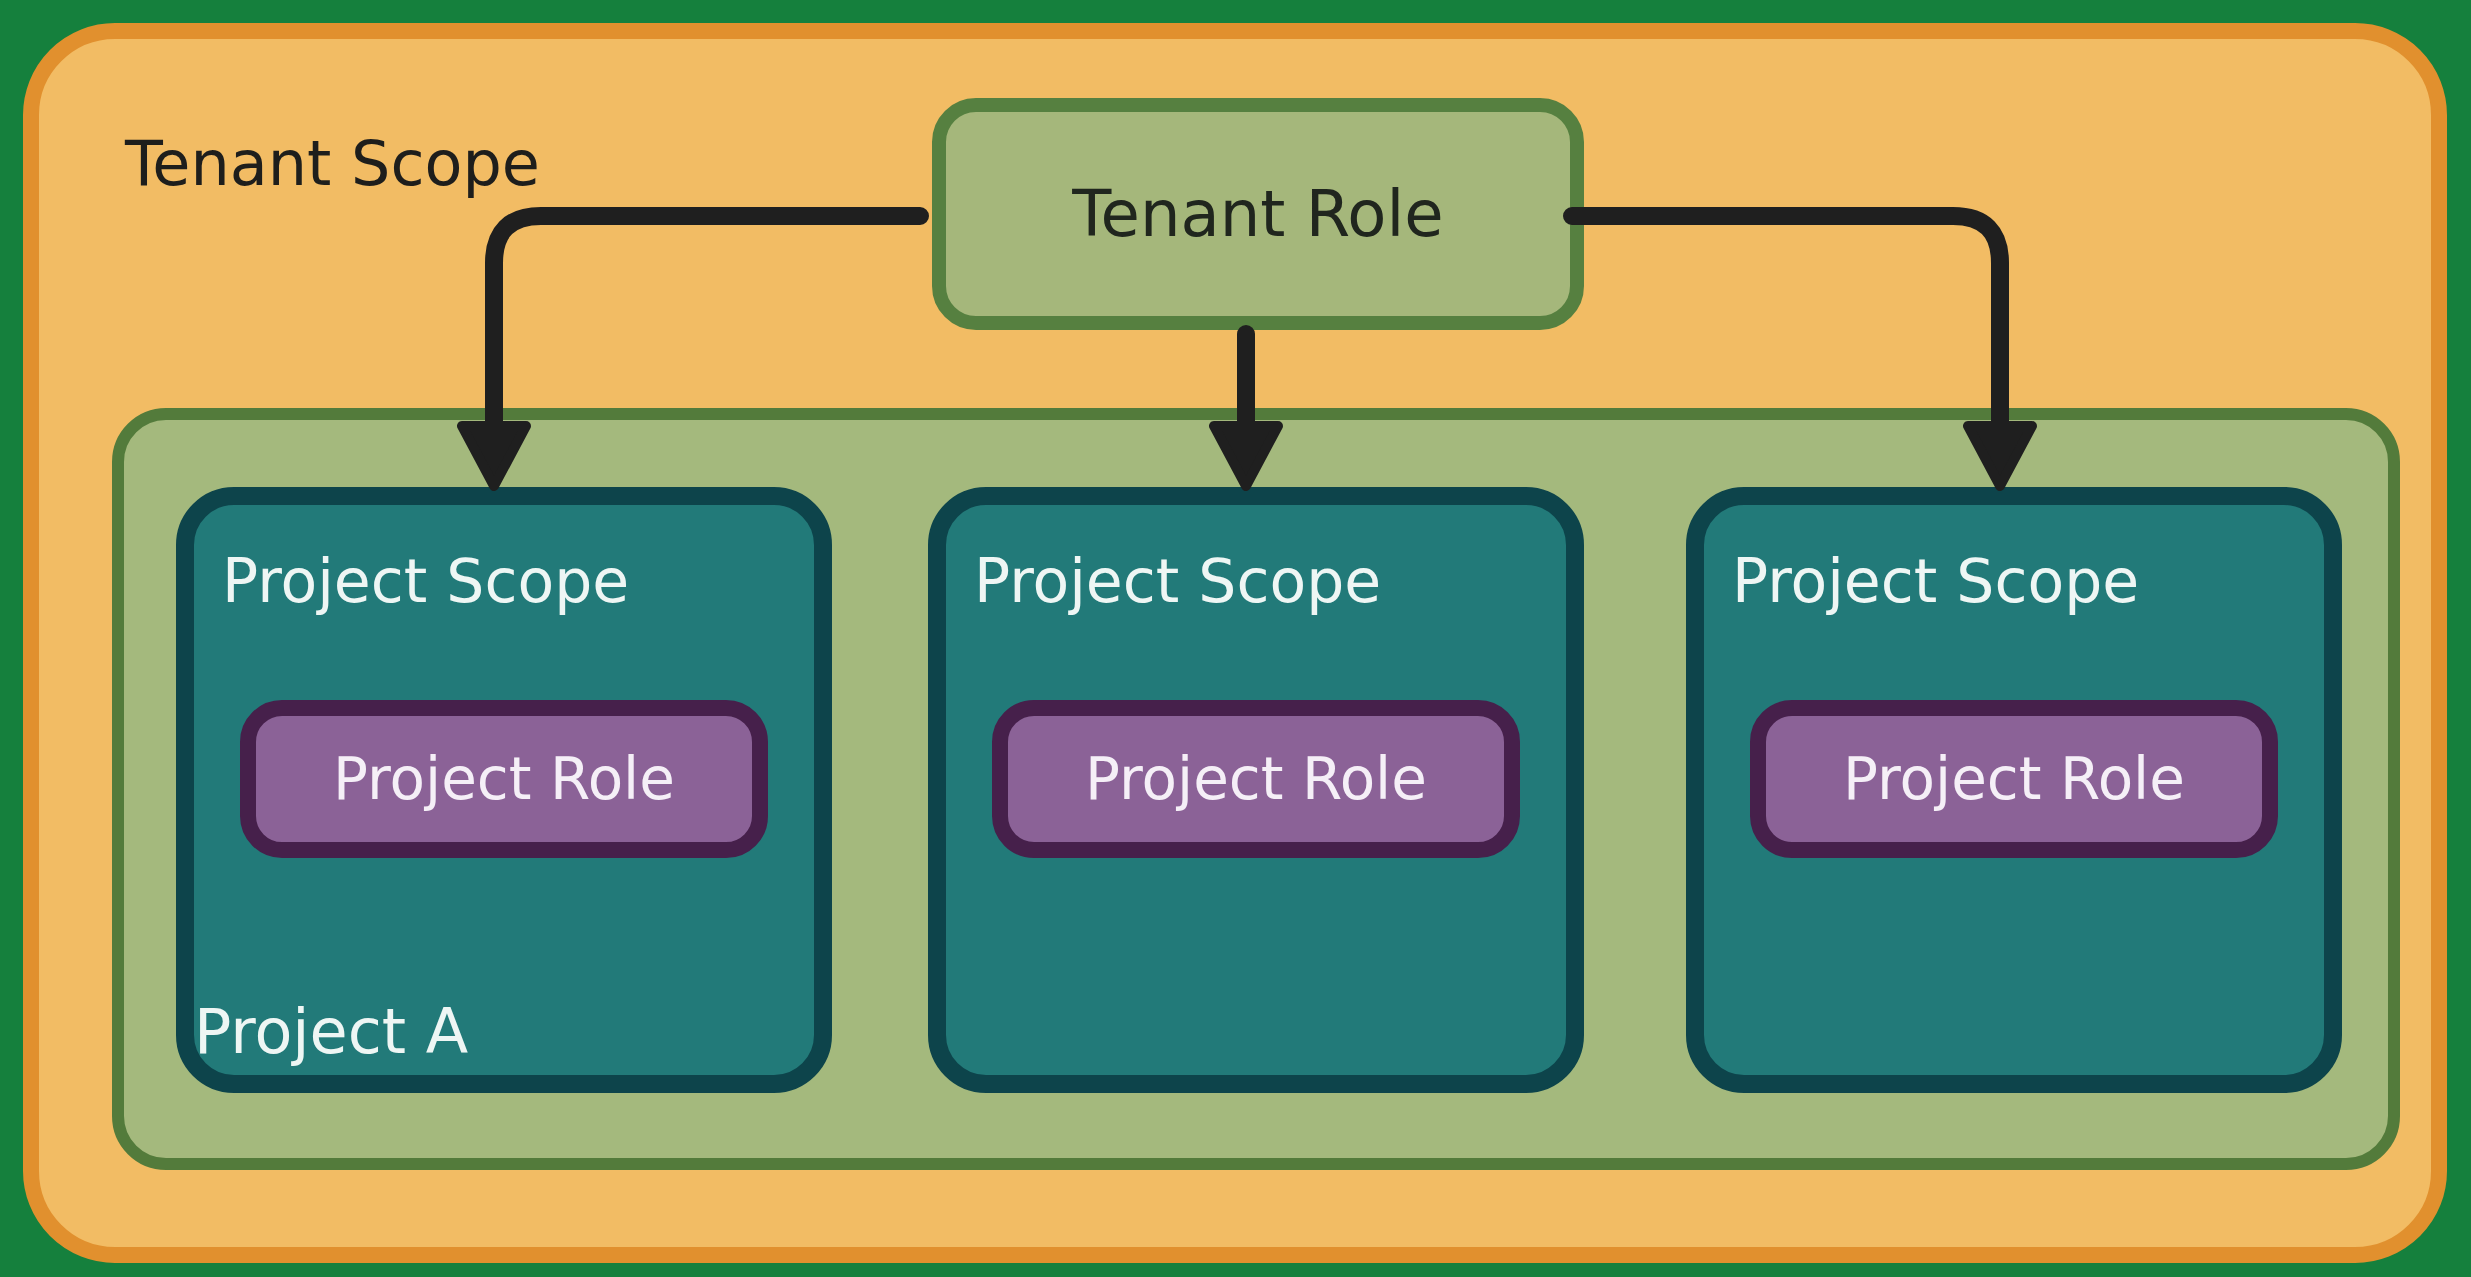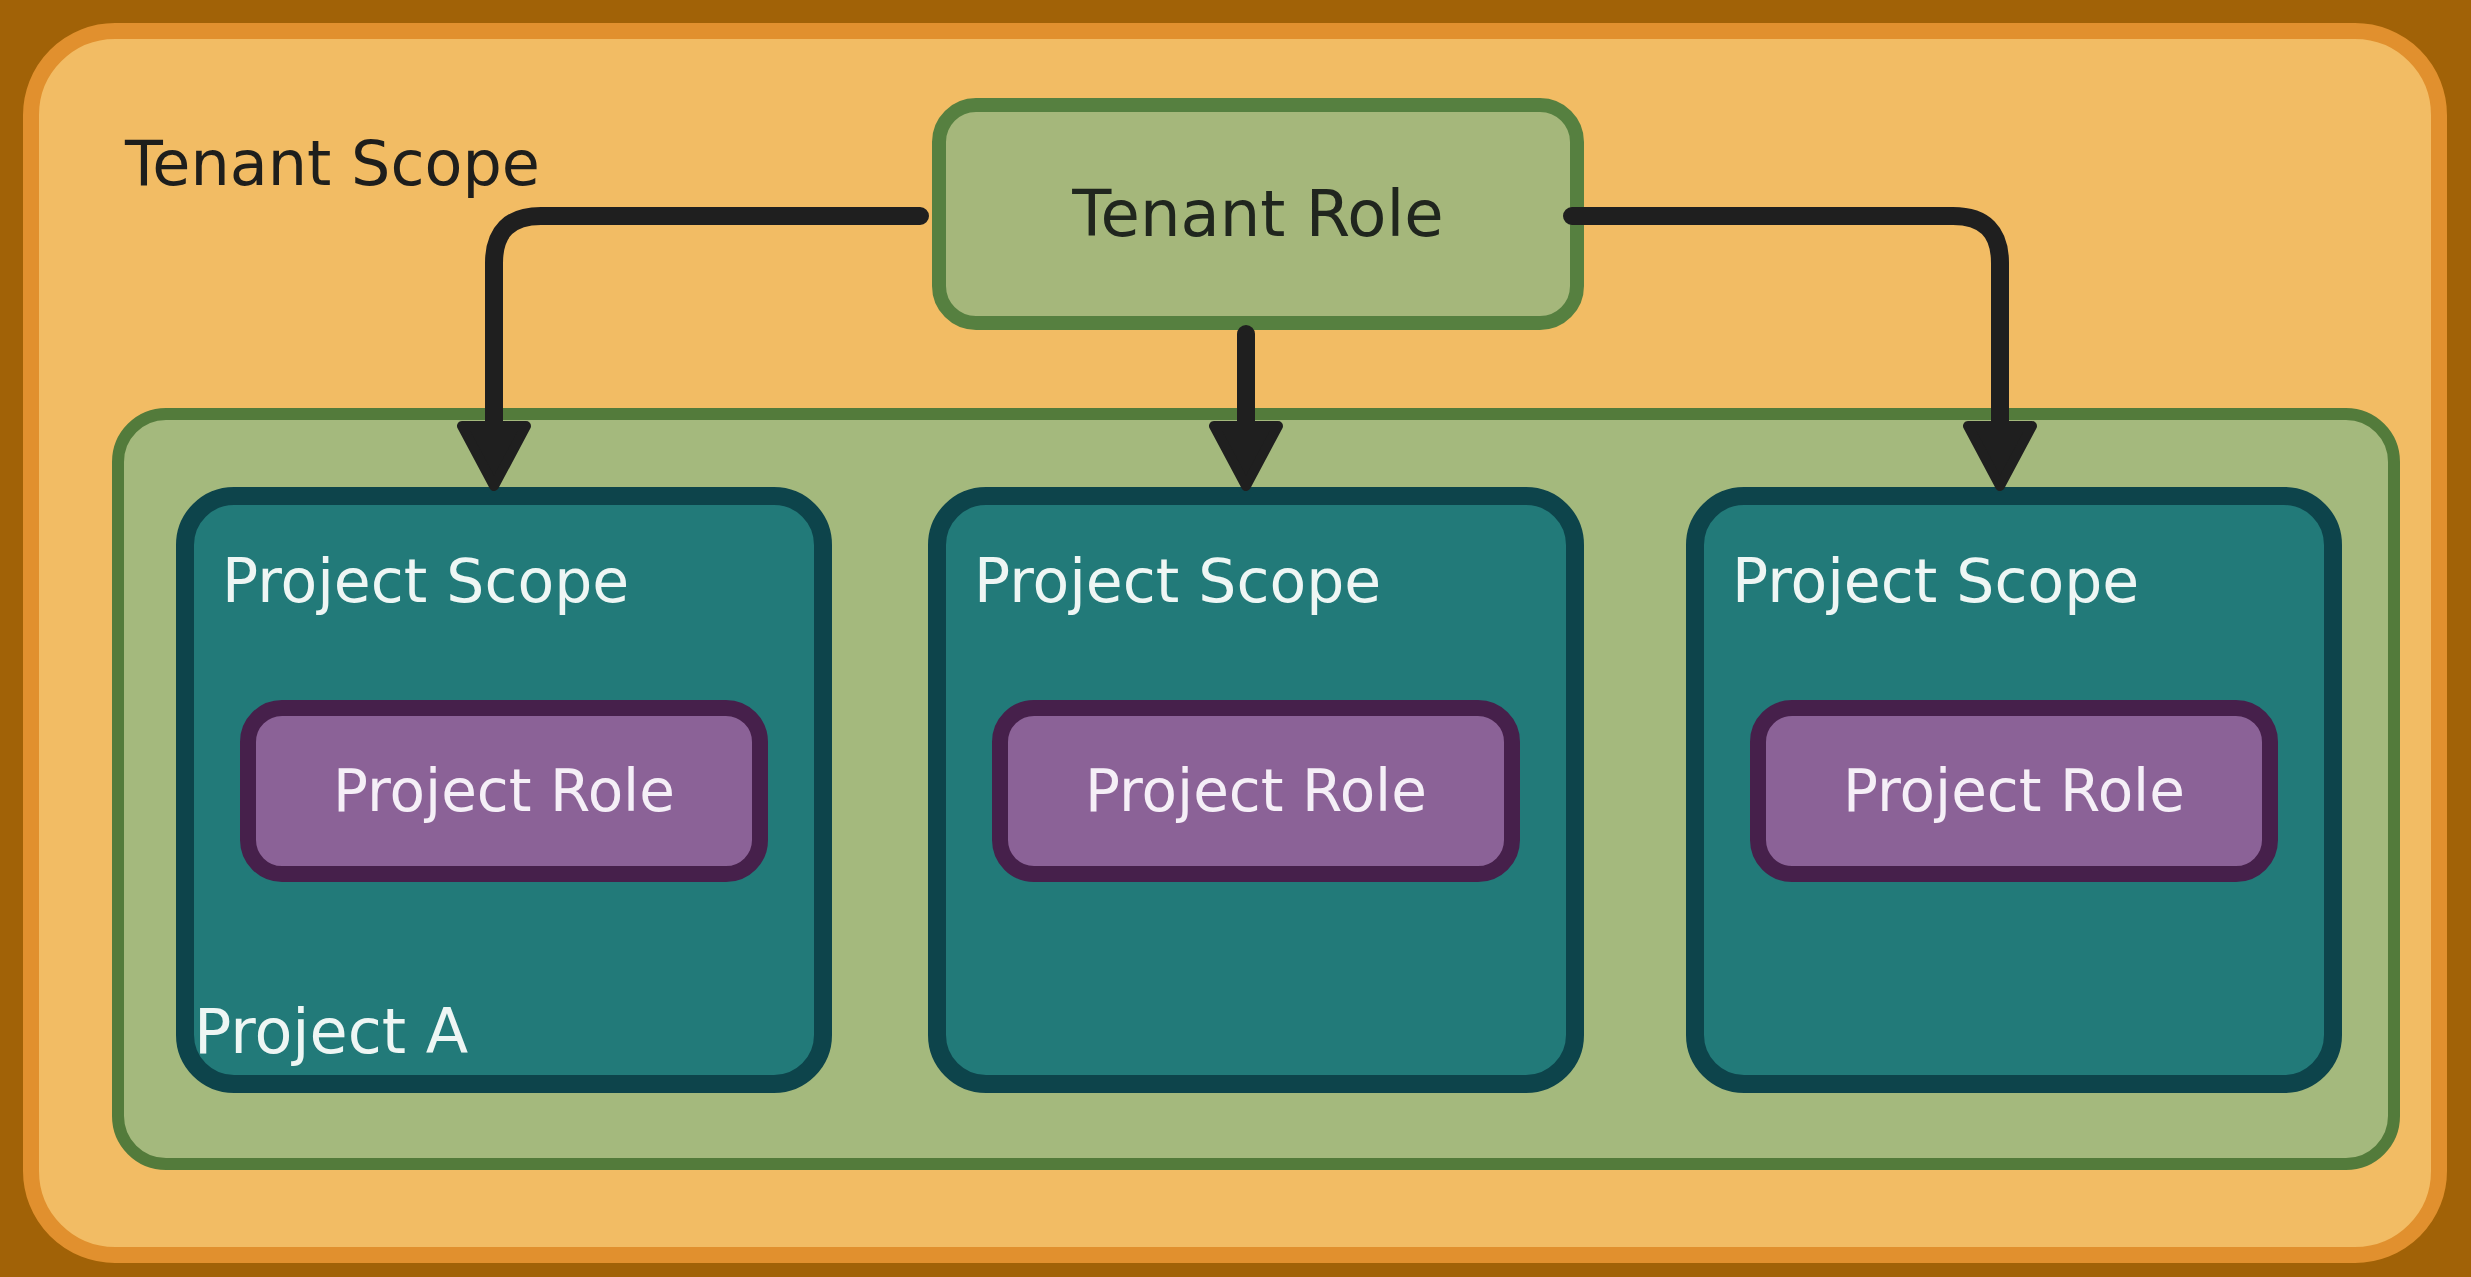--- a/index.html
+++ b/index.html
@@ -5,21 +5,21 @@
   html, body {
     margin: 0;
     padding: 0;
     background: #000000;
     font-family: "DejaVu Sans", "Liberation Sans", sans-serif;
   }
   .canvas {
     position: relative;
     width: 2471px;
     height: 1277px;
-    background: #a16207;
+    background: #15803d;
     overflow: hidden;
   }
   
   .tenant-scope {
     position: absolute;
     left: 23px;
     top: 23px;
     width: 2424px;
     height: 1240px;
     box-sizing: border-box;
@@ -94,21 +94,21 @@
     font-weight: 400;
     color: #EEF6F4;
     white-space: nowrap;
   }
   
   .project-role {
     position: absolute;
     top: 195px;
     left: calc(50% - 264px);
     width: 528px;
-    height: 182px;
+    height: 158px;
     box-sizing: border-box;
     background: #8B6297;
     border: 16px solid #46204B;
     border-radius: 42px;
     display: flex;
     align-items: center;
     justify-content: center;
   }
   .project-role-label {
     font-size: 58px;

